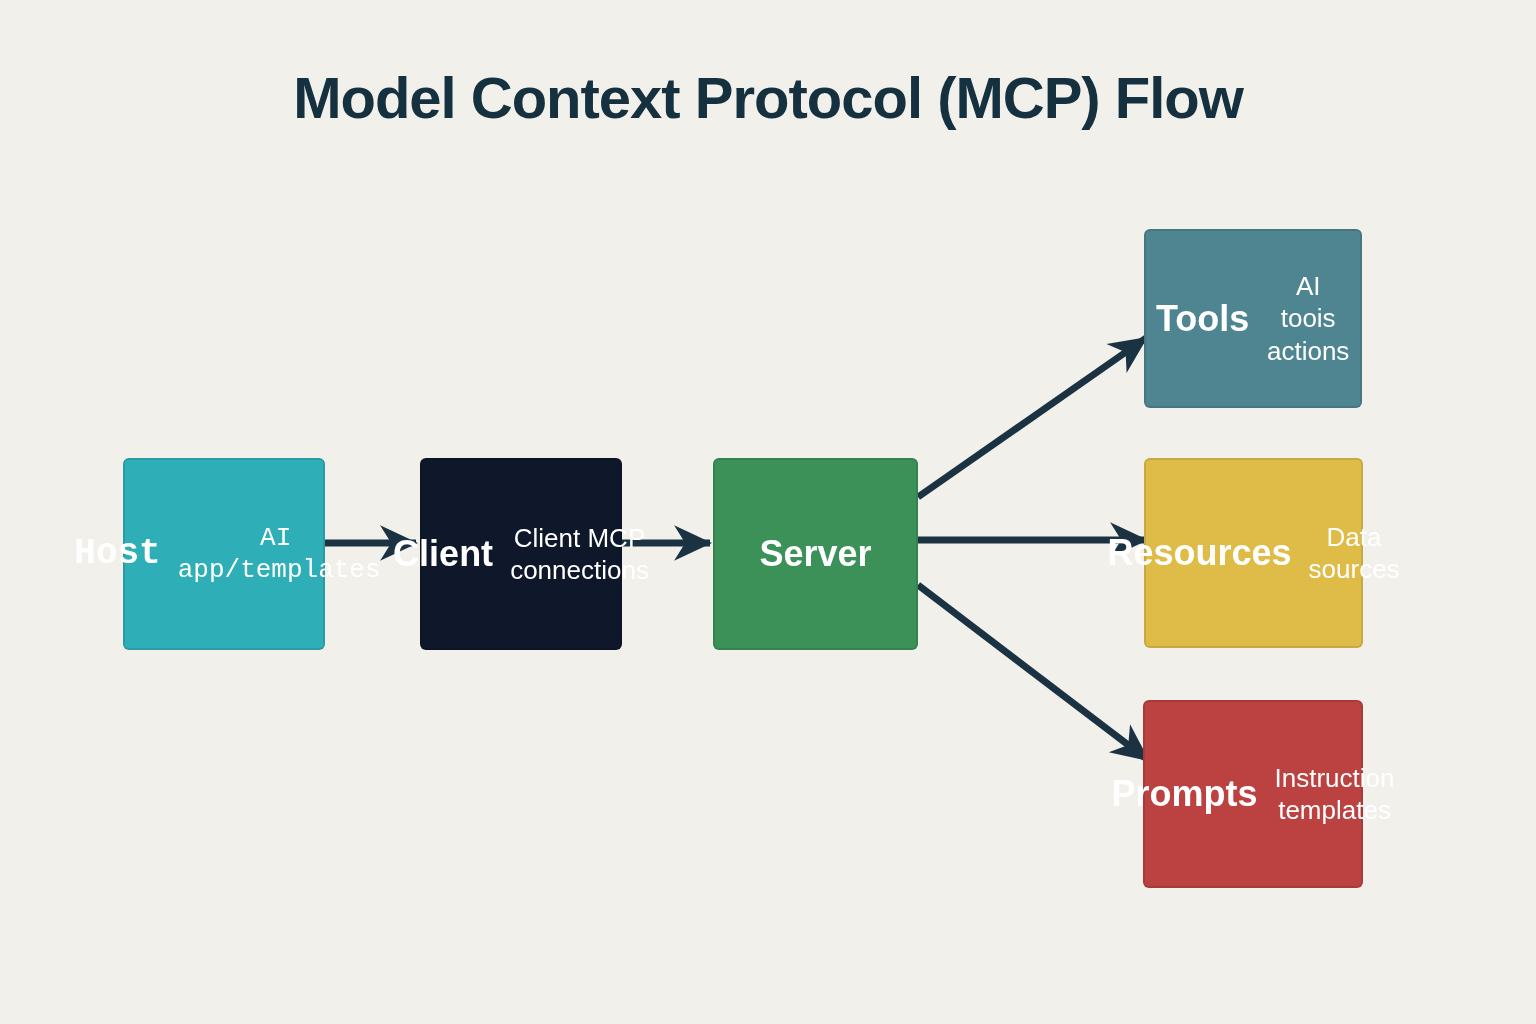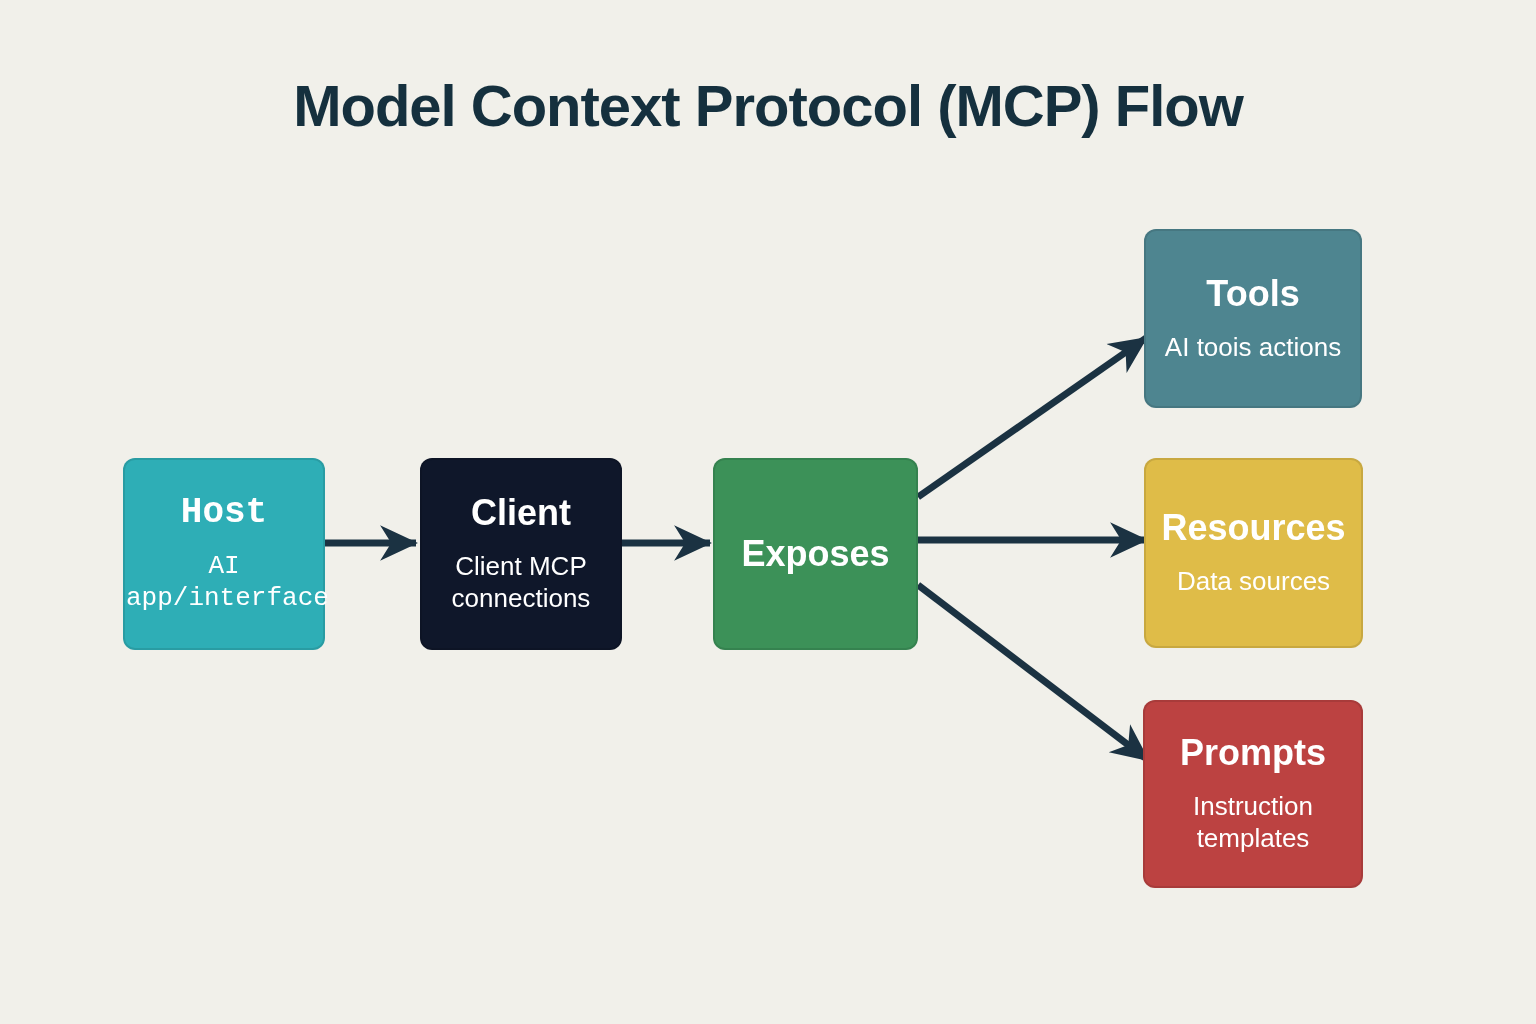--- a/index.html
+++ b/index.html
@@ -10,36 +10,36 @@
   }
   .canvas {
     position: relative;
     width: 1536px;
     height: 1024px;
     background: #F1F0EA;
     overflow: hidden;
   }
   .diagram-title {
     position: absolute;
-    top: 72px;
+    top: 64px;
     left: 0;
     width: 100%;
     text-align: center;
     font-size: 58px;
     font-weight: 700;
     letter-spacing: -1px;
     color: #15303E;
   }
   .node {
     position: absolute;
-    border-radius: 12px;
+    border-radius: 6px;
     border: 2px solid rgba(0,0,0,0.10);
     box-sizing: border-box;
     display: flex;
-    flex-direction: column;
+    flex-direction: row;
     align-items: center;
     justify-content: center;
     gap: 17px;
     padding: 8px 10px;
     color: #FFFFFF;
     text-align: center;
   }
   .node-title {
     font-size: 36px;
     font-weight: 700;
@@ -80,30 +80,30 @@
     </defs>
     <line x1="325" y1="543" x2="416" y2="543" stroke-width="7" marker-end="url(#arrowhead)" stroke="#1B3242"></line>
     <line x1="622" y1="543" x2="710" y2="543" stroke-width="7" marker-end="url(#arrowhead)" stroke="#1B3242"></line>
     <line x1="918" y1="497" x2="1146" y2="338" stroke-width="7" marker-end="url(#arrowhead)" stroke="#1B3242"></line>
     <line x1="918" y1="540" x2="1146" y2="540" stroke-width="7" marker-end="url(#arrowhead)" stroke="#1B3242"></line>
     <line x1="918" y1="585" x2="1148" y2="760" stroke-width="7" marker-end="url(#arrowhead)" stroke="#1B3242"></line>
   </svg>
 
   <div class="node" id="node-host" style="background-color: rgb(46, 174, 182); font-family: Liberation Mono, monospace;">
     <div class="node-title">Host</div>
-    <div class="node-sub">AI app/interface</div>
+    <div class="node-sub">AI app/templates</div>
   </div>
 
   <div class="node" id="node-client" style="background-color: #0f172a;">
     <div class="node-title">Client</div>
     <div class="node-sub">Client MCP connections</div>
   </div>
 
   <div class="node" id="node-server" style="background-color: rgb(60, 145, 88);">
-    <div class="node-title">Exposes</div>
+    <div class="node-title">Server</div>
   </div>
 
   <div class="node" id="node-tools" style="background-color: rgb(78, 133, 144);">
     <div class="node-title">Tools</div>
     <div class="node-sub">AI toois actions</div>
   </div>
 
   <div class="node" id="node-prompts" style="background-color: rgb(188, 66, 65);">
     <div class="node-title">Prompts</div>
     <div class="node-sub">Instruction templates</div>

